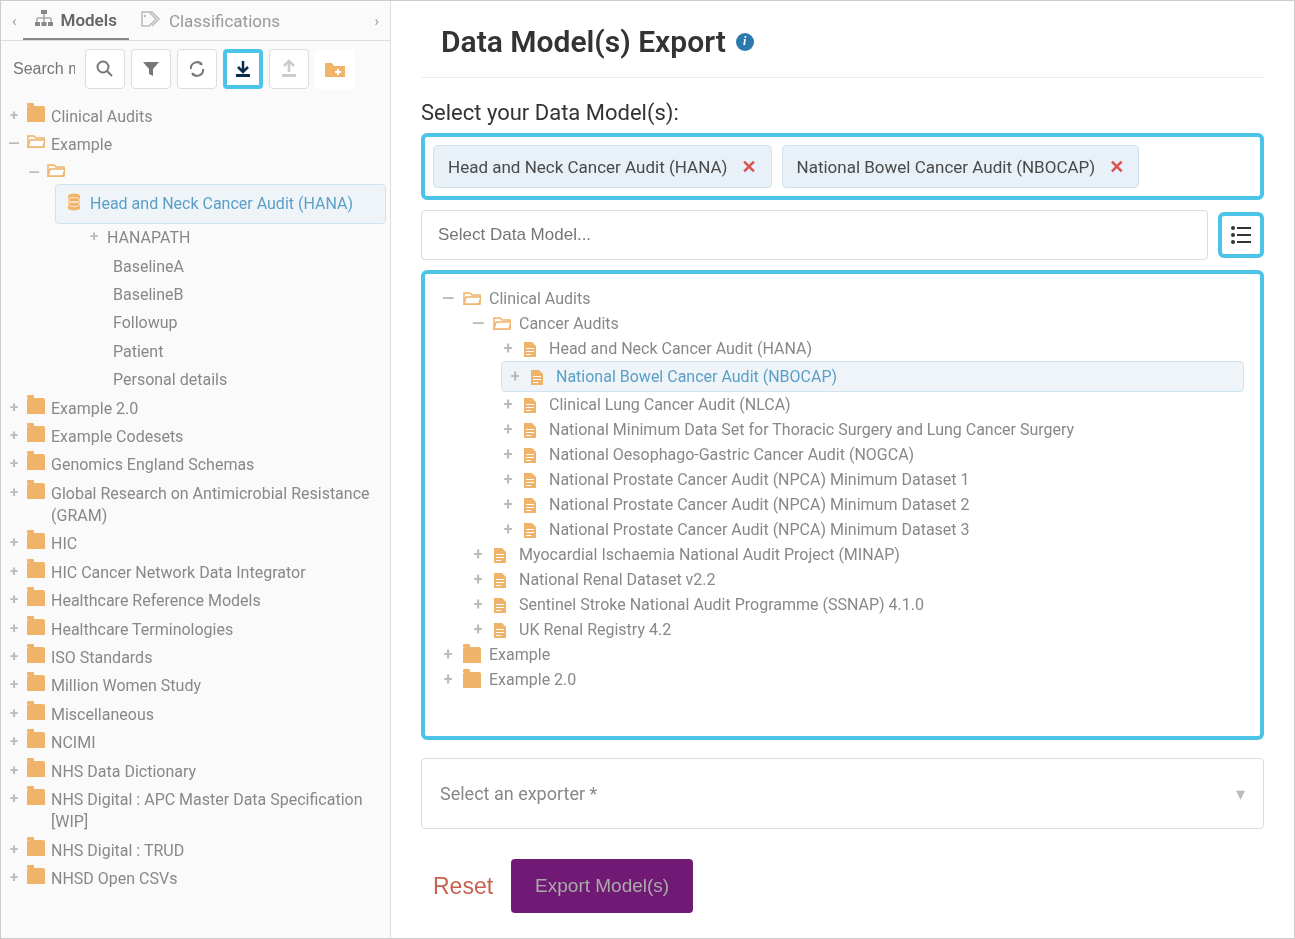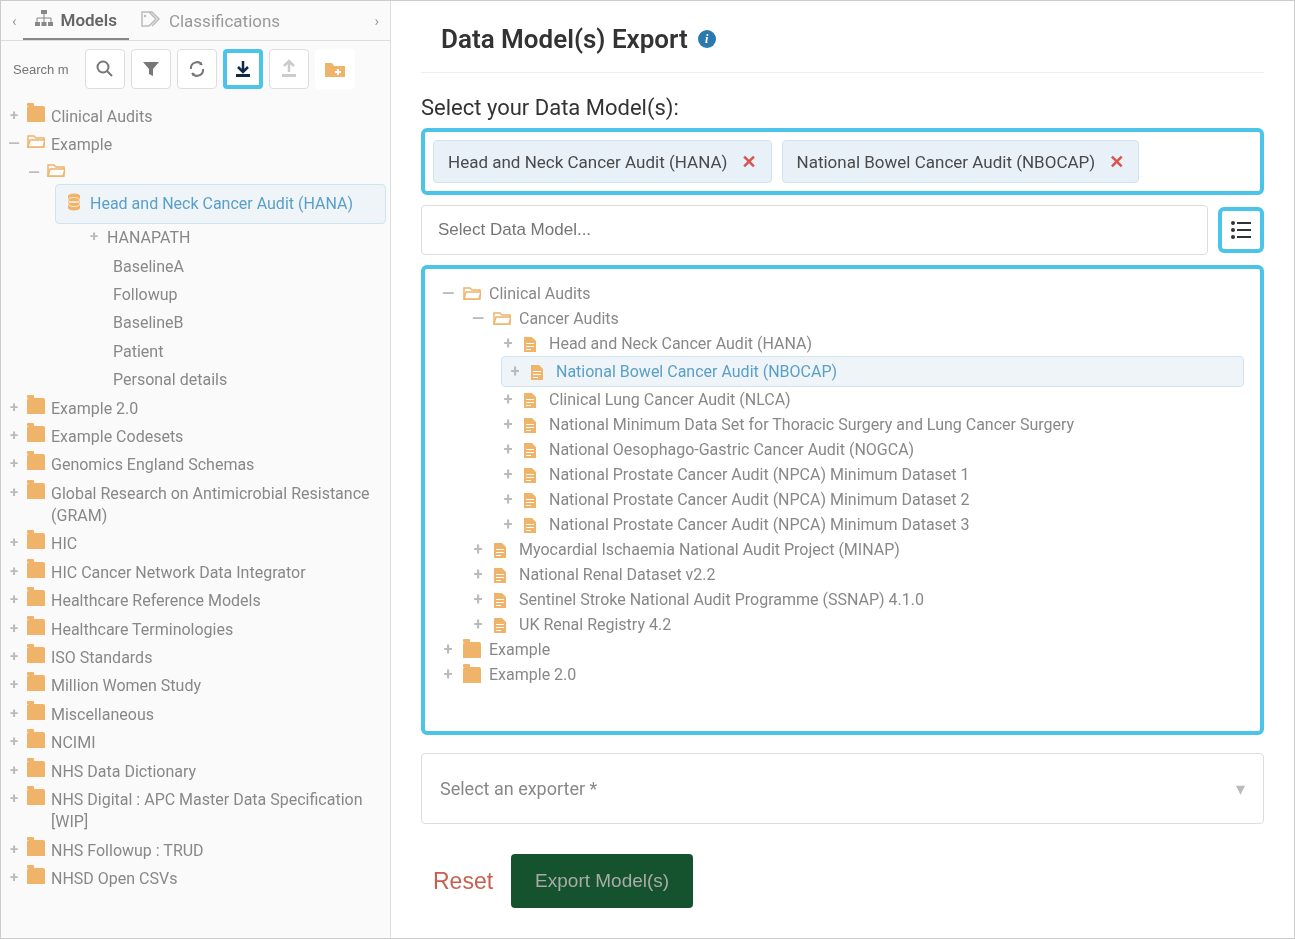--- a/index.html
+++ b/index.html
@@ -4,21 +4,21 @@
 <style>
 * { box-sizing: border-box; margin: 0; padding: 0; }
 body { font-family: -apple-system, BlinkMacSystemFont, "Segoe UI", Roboto, sans-serif; font-size: 15px; color: #444; background: #fff; }
 .app { display: flex; width: 1295px; height: 939px; border: 1px solid #ccc; overflow: hidden; }
 .sidebar { width: 390px; border-right: 1px solid #ddd; overflow-y: auto; background: #fafafa; }
 .tabs { display: flex; align-items: center; border-bottom: 1px solid #ddd; padding: 0 5px; height: 40px; }
 .tab { display: flex; align-items: flex-end; gap: 8px; padding: 8px 12px; color: #999; cursor: pointer; font-size: 17px; }
 .tab.active { color: #666; font-weight: 600; border-bottom: 2px solid #888; }
 .tab-chevron { padding: 0 6px; color: #999; cursor: pointer; }
 .toolbar { display: flex; align-items: center; gap: 6px; padding: 8px; }
-.search-box { width: 70px; border: none; background: transparent; font-size: 13px; color: #999; padding: 4px; }
+.search-box { width: 70px; border: none; background: transparent; font-size: 16px; color: #999; padding: 4px; }
 .tb-btn { width: 40px; height: 40px; border: 1px solid #ddd; border-radius: 4px; background: #fff; display: flex; align-items: center; justify-content: center; cursor: pointer; color: #777; }
 .tb-btn.highlighted { border: 4px solid #4cc3e8; background: #fff; color: #0a2b4a; }
 .tb-btn.orange { color: #f0b36a; border: none; }
 .tree { padding: 6px 4px; }
 .tree-item { display: flex; align-items: flex-start; gap: 6px; padding: 3px 2px; cursor: pointer; color: #888; }
 .tree-item .label { flex: 1; line-height: 1.4; color: #888; font-size: 16px; }
 .tree-item.selected { background: #eef4f8; border: 1px solid #cfe4f0; border-radius: 4px; }
 .tree-item.selected .label { color: #5a9fc7; }
 .toggle { width: 14px; text-align: center; color: #bbb; font-weight: bold; flex-shrink: 0; }
 .folder-icon, .file-icon, .db-icon { width: 18px; height: 16px; display: inline-block; flex-shrink: 0; }
@@ -28,39 +28,39 @@
 .folder-open svg { display:block; }
 .file-doc svg { display:block; }
 .db-cyl svg { display:block; }
 .indent-1 { margin-left: 20px; }
 .indent-2 { margin-left: 50px; }
 .indent-3 { margin-left: 80px; }
 .indent-4 { margin-left: 106px; }
 
 .main { flex: 1; padding: 18px 30px; overflow-y: auto; }
 .title-row { display: flex; align-items: center; gap: 10px; padding: 5px 20px 18px; border-bottom: 1px solid #eee; margin-bottom: 22px; }
-.title { font-size: 26px; font-weight: 600; color: #333; }
+.title { font-size: 30px; font-weight: 600; color: #333; }
 .info-badge { width: 18px; height: 18px; border-radius: 50%; background: #2a7ab0; color: #fff; font-size: 12px; font-weight: bold; display: flex; align-items: center; justify-content: center; font-style: italic; font-family: serif; }
 .subtitle { font-size: 22px; font-weight: 400; color: #333; margin-bottom: 8px; }
 .chips-row { display: flex; gap: 10px; padding: 8px; border: 4px solid #4cc3e8; border-radius: 6px; margin-bottom: 10px; }
 .chip { display: flex; align-items: center; gap: 14px; background: #e8f1f7; border: 1px solid #cfe4f0; border-radius: 4px; padding: 10px 14px; font-size: 17px; color: #4a4a4a; }
 .chip-x { color: #d9534f; font-weight: bold; cursor: pointer; font-size: 18px; }
 .select-row { display: flex; align-items: center; gap: 10px; margin-bottom: 10px; }
 .model-input { flex: 1; border: 1px solid #ddd; border-radius: 4px; padding: 14px 16px; font-size: 17px; color: #999; }
 .list-toggle { width: 46px; height: 46px; border: 4px solid #4cc3e8; border-radius: 6px; display: flex; align-items: center; justify-content: center; cursor: pointer; color: #333; }
 .model-tree-box { border: 4px solid #4cc3e8; border-radius: 6px; padding: 12px 16px; margin-bottom: 18px; height: 470px; overflow: hidden; }
 .mt-item { display: flex; align-items: center; gap: 8px; padding: 3px 0; color: #888; font-size: 16px; }
 .mt-item.selected { background: #eef4f8; border: 1px solid #cfe4f0; border-radius: 4px; padding: 5px 6px; }
 .mt-item.selected .label { color: #5a9fc7; }
 .mt-indent-1 { margin-left: 30px; }
 .mt-indent-2 { margin-left: 60px; }
 .exporter-select { width: 100%; border: 1px solid #ddd; border-radius: 4px; padding: 24px 18px; font-size: 18px; color: #888; display:flex; justify-content: space-between; align-items: flex-end; margin-bottom: 30px; cursor: pointer;}
 .actions { display: flex; gap: 18px; align-items: center; padding-left: 12px; }
 .reset-btn { background: none; border: none; color: #c8604f; font-size: 23px; cursor: pointer; }
-.export-btn { background: #14532d; border: none; border-radius: 4px; padding: 16px 24px; font-size: 19px; color: #aaa; cursor: not-allowed; }
+.export-btn { background: #701a75; border: none; border-radius: 4px; padding: 16px 24px; font-size: 19px; color: #aaa; cursor: not-allowed; }
 
 svg { pointer-events: none; }
 </style>
 </head>
 <body>
 
 <div class="app">
   <div class="sidebar">
     <div class="tabs">
       <span class="tab-chevron">‹</span>
@@ -160,24 +160,24 @@
           <span class="label">Head and Neck Cancer Audit (HANA)</span>
         </div>
       <div class="tree-item indent-3">
           <span class="toggle">+</span>
           <span class="label">HANAPATH</span>
         </div>
       <div class="tree-item indent-4">
           <span class="label">BaselineA</span>
         </div>
       <div class="tree-item indent-4">
+          <span class="label">BaselineB</span>
+        </div>
+      <div class="tree-item indent-4">
           <span class="label">Followup</span>
-        </div>
-      <div class="tree-item indent-4">
-          <span class="label">BaselineB</span>
         </div>
       <div class="tree-item indent-4">
           <span class="label">Patient</span>
         </div>
       <div class="tree-item indent-4">
           <span class="label">Personal details</span>
         </div>
       <div class="tree-item">
           <span class="toggle">+</span>
           <span class="folder-icon folder-closed"></span>
@@ -244,21 +244,21 @@
           <span class="label">NHS Data Dictionary</span>
         </div>
       <div class="tree-item">
           <span class="toggle">+</span>
           <span class="folder-icon folder-closed"></span>
           <span class="label">NHS Digital : APC Master Data Specification [WIP]</span>
         </div>
       <div class="tree-item">
           <span class="toggle">+</span>
           <span class="folder-icon folder-closed"></span>
-          <span class="label">NHS Followup : TRUD</span>
+          <span class="label">NHS Digital : TRUD</span>
         </div>
       <div class="tree-item">
           <span class="toggle">+</span>
           <span class="folder-icon folder-closed"></span>
           <span class="label">NHSD Open CSVs</span>
         </div>
     </div>
   </div>
 
   <div class="main">

